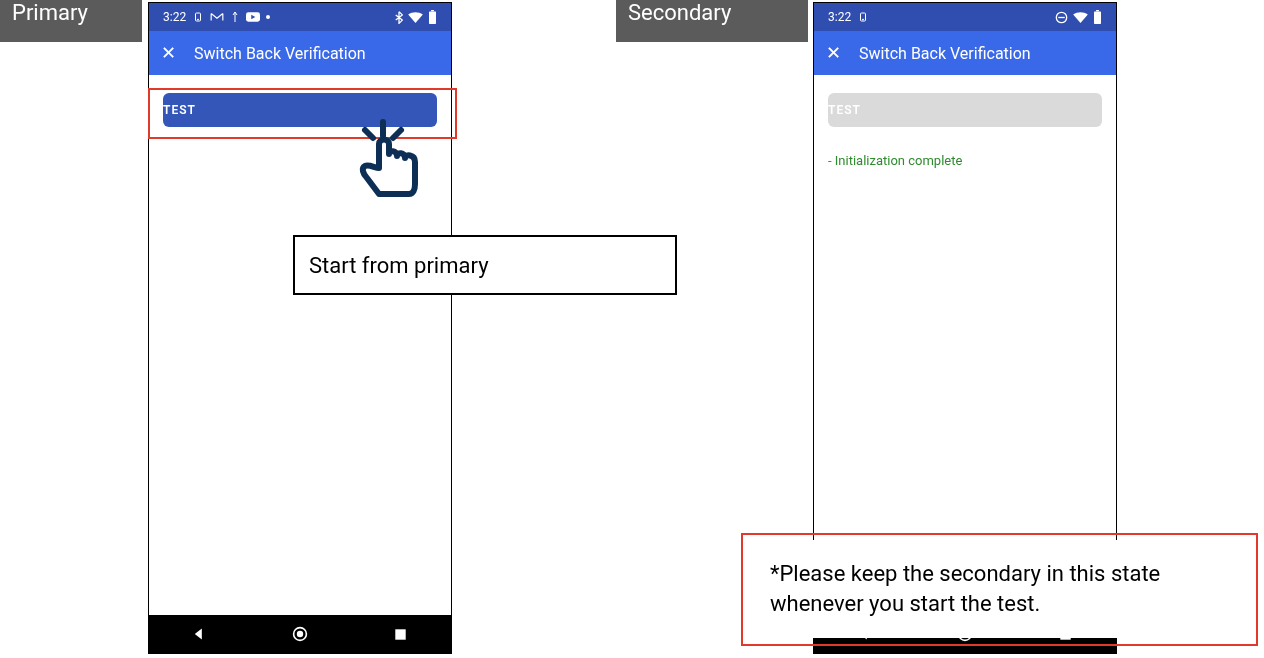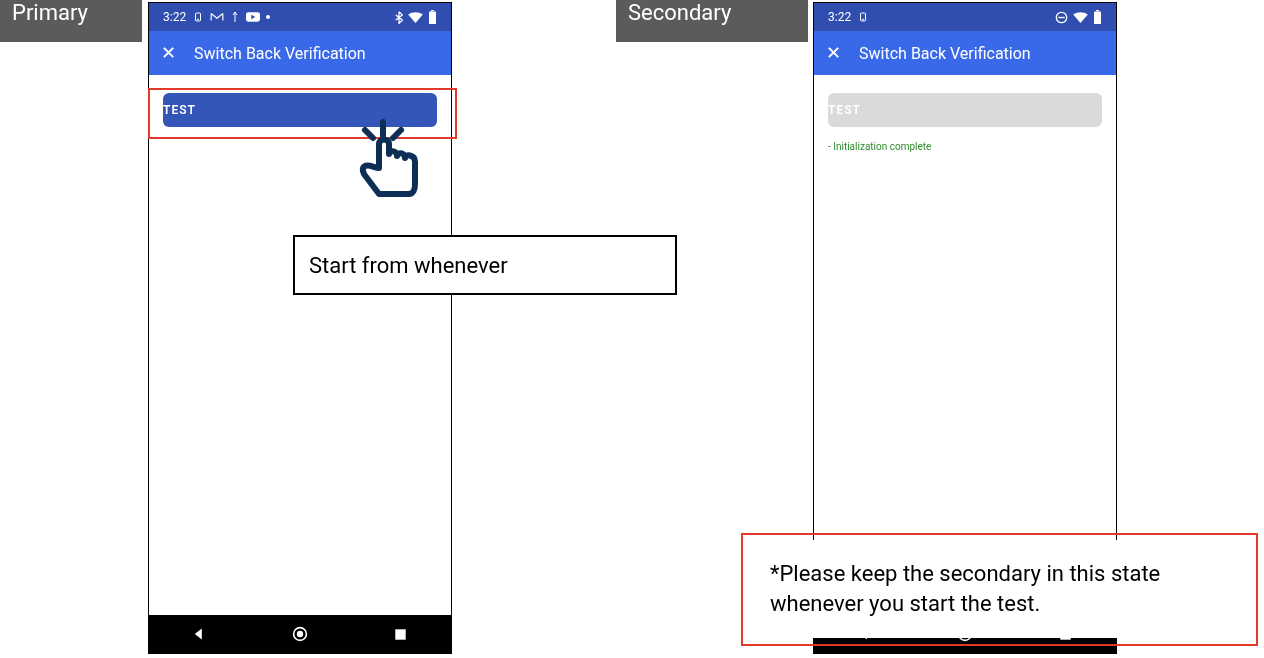--- a/index.html
+++ b/index.html
@@ -10,21 +10,21 @@
   .sb-left{display:flex;align-items:center;gap:6px}
   .sb-right{display:flex;align-items:center;gap:5px}
   .sb-ic{display:inline-flex;align-items:center;justify-content:center}
   .appbar{height:44px;background:#3969E8;color:#fff;display:flex;align-items:center;padding:0 12px;gap:18px}
   .appbar .close{font-size:18px;font-weight:300;line-height:1}
   .appbar .title{font-size:16px;font-weight:400}
   .content{position:relative;padding:18px 14px}
   .testbtn{height:34px;width:100%;display:flex;align-items:center;justify-content:flex-start;font-size:12px;font-weight:600;letter-spacing:1px;border-radius:6px}
   .testbtn.active{background:#3356B8;color:#fff}
   .testbtn.disabled{background:#DADADA;color:#fff}
-  .status-line{margin-top:14px;font-size:10px;color:#2E8B2E}
+  .status-line{margin-top:26px;font-size:13px;color:#2E8B2E}
   .red-box{position:absolute;border:2px solid #E13A2B;box-sizing:border-box;pointer-events:none}
   .red-box.top{left:148px;top:88px;width:309px;height:51px}
   .red-box.bottom{left:741px;top:533px;width:517px;height:113px}
   .tag{position:absolute;background:#5B5B5B;color:#fff;height:42px;display:flex;align-items:flex-start;padding:0 12px;font-size:22px}
   .tag.left{left:0;top:0;width:118px}
   .tag.right{left:616px;top:0;width:168px}
   .annot{position:absolute;border:2px solid #000;background:#fff;padding:10px 14px;font-size:22px;box-sizing:border-box}
   .annot.one{left:293px;top:235px;width:384px;height:60px;display:flex;align-items:center}
   .annot.two{left:756px;top:540px;width:494px;height:98px;border:none;display:flex;align-items:center;line-height:1.35}
   .pointer{position:absolute;left:355px;top:118px;color:#0E2F55}
@@ -184,20 +184,20 @@
 <div class="pointer">
   <svg width="70" height="85" viewBox="0 0 70 85" fill="none" stroke="#0E2F55" stroke-width="6" stroke-linejoin="round" stroke-linecap="round">
     <line x1="28" y1="4" x2="28" y2="18"></line>
     <line x1="10" y1="12" x2="18" y2="20"></line>
     <line x1="46" y1="12" x2="38" y2="20"></line>
     <path d="M24 26 V50 C20 50 14 46 10 48 C6 50 8 56 12 60 L24 76 H54 C58 76 60 72 60 66 V44 C60 36 50 36 50 40 C50 34 42 34 42 38 C42 32 34 32 34 36 V26 C34 20 24 20 24 26 Z" fill="#fff"></path>
   </svg>
 </div>
 
 <div class="annot one">
-  <span>Start from whenever</span>
+  <span>Start from primary</span>
 </div>
 
 <div class="red-box bottom"></div>
 
 <div class="annot two">
   <span>*Please keep the secondary in this state whenever you start the test.</span>
 </div>
 
 </body></html>

